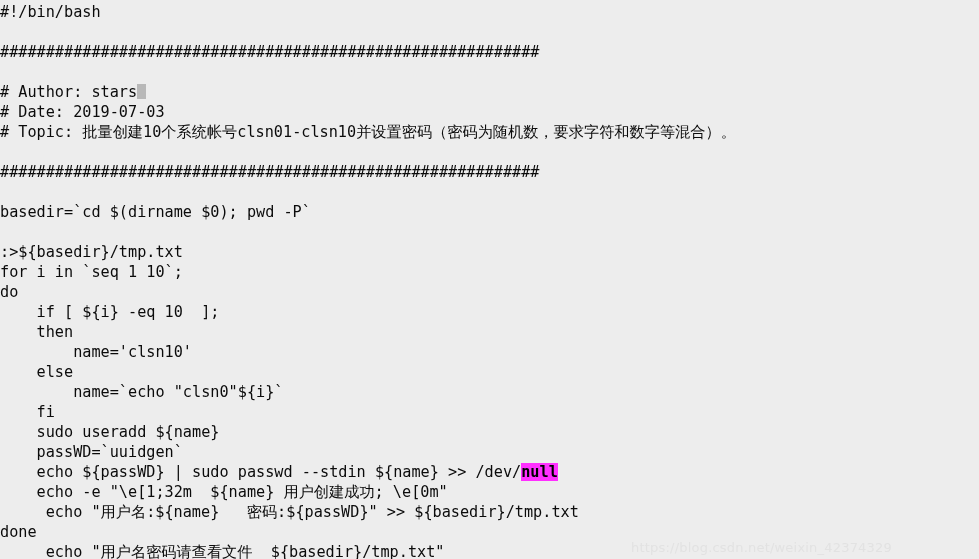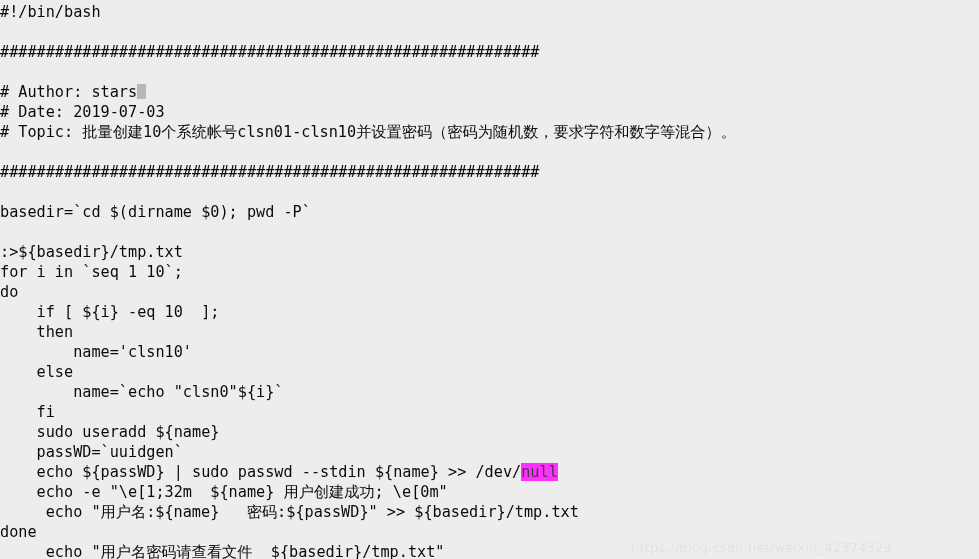--- a/index.html
+++ b/index.html
@@ -31,21 +31,22 @@
     color: #0b0b0b;
     white-space: pre;
     letter-spacing: 0px;
   }
   .line {
     height: 20px;
     white-space: pre;
   }
   .hl-magenta {
     background: #ff2fff;
-    color: #404040;
+    color: #000000;
+    font-weight: bold;
   }
   .cursor-block {
     display: inline-block;
     width: 9px;
     height: 15px;
     background: #b8b8b8;
     vertical-align: -2px;
   }
   #watermark {
     position: absolute;

